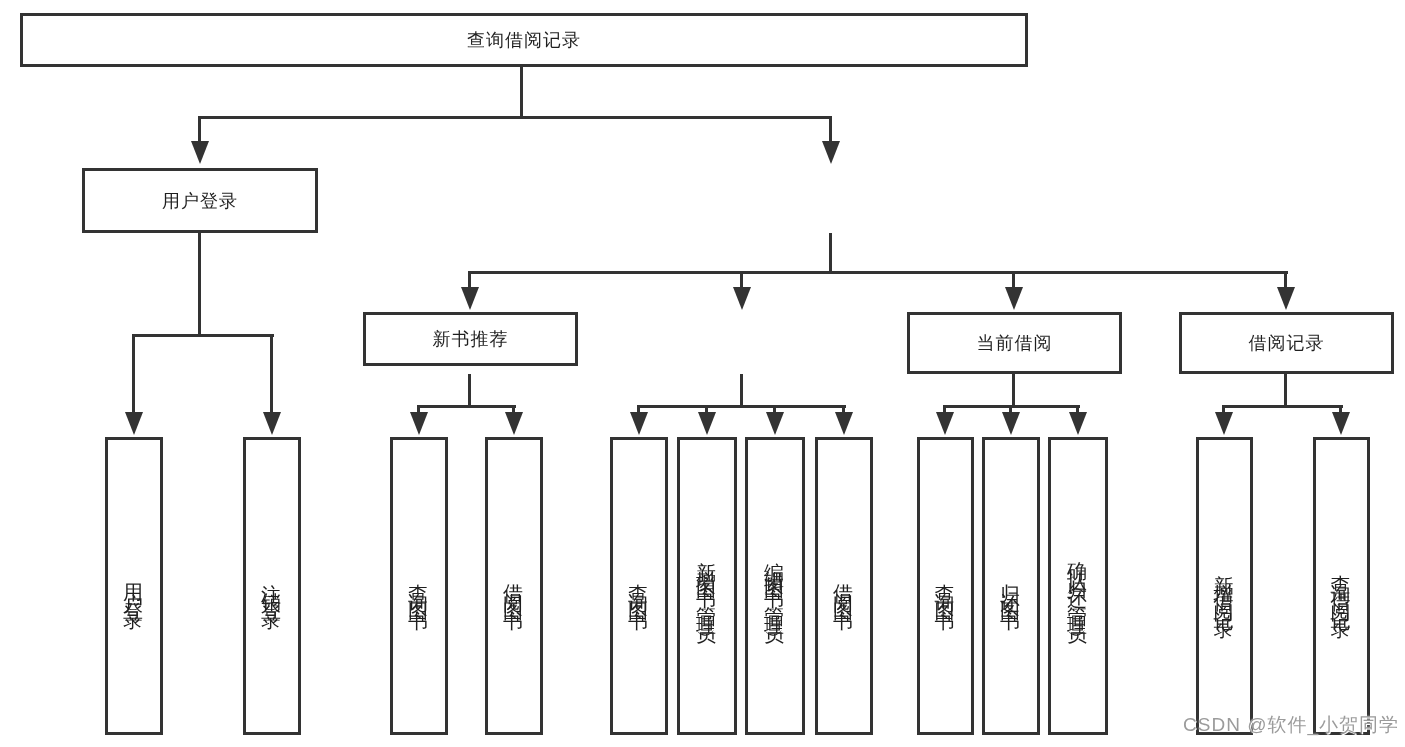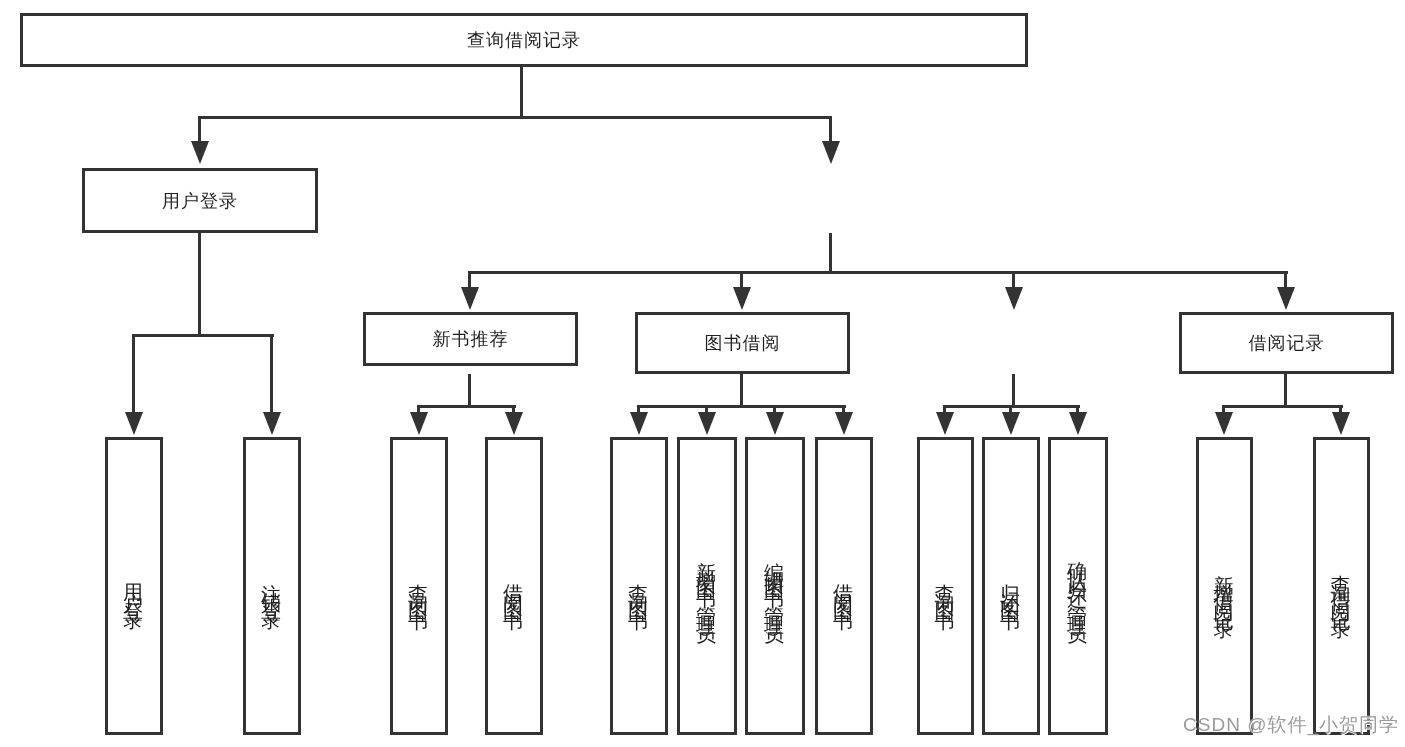--- a/index.html
+++ b/index.html
@@ -88,22 +88,22 @@
   <div class="v-line" style="left:1012px; top:271px; height:18px;"></div>
   <div class="v-line" style="left:1284px; top:271px; height:18px;"></div>
   <div class="arrow" style="left:461px; top:287px;"></div>
   <div class="arrow" style="left:733px; top:287px;"></div>
   <div class="arrow" style="left:1005px; top:287px;"></div>
   <div class="arrow" style="left:1277px; top:287px;"></div>
 
   <div class="node" style="left:363px; top:312px; width:215px; height:54px;">
     <span class="hlabel">新书推荐</span>
   </div>
-  <div class="node" style="left:635px; top:312px; width:215px; height:62px;">
-    <span class="hlabel">图书借阅</span>
+  <div class="node" style="left:907px; top:312px; width:215px; height:62px;">
+    <span class="hlabel">当前借阅</span>
   </div>
   <div class="node" style="left:1179px; top:312px; width:215px; height:62px;">
     <span class="hlabel">借阅记录</span>
   </div>
 
   <div class="v-line" style="left:468px; top:374px; height:34px;"></div>
   <div class="h-line" style="left:417px; top:405px; width:99px;"></div>
   <div class="v-line" style="left:417px; top:405px; height:9px;"></div>
   <div class="v-line" style="left:512px; top:405px; height:9px;"></div>
   <div class="arrow" style="left:410px; top:412px;"></div>

